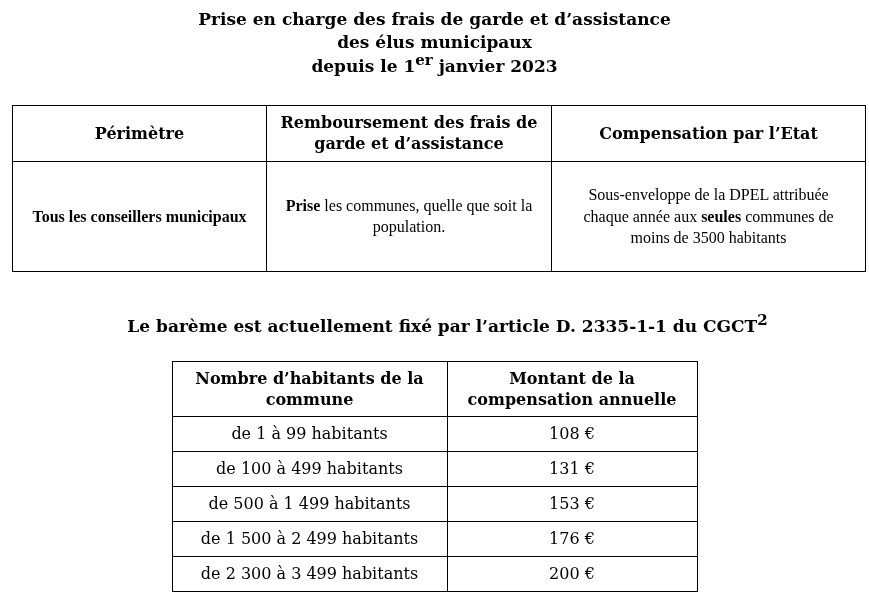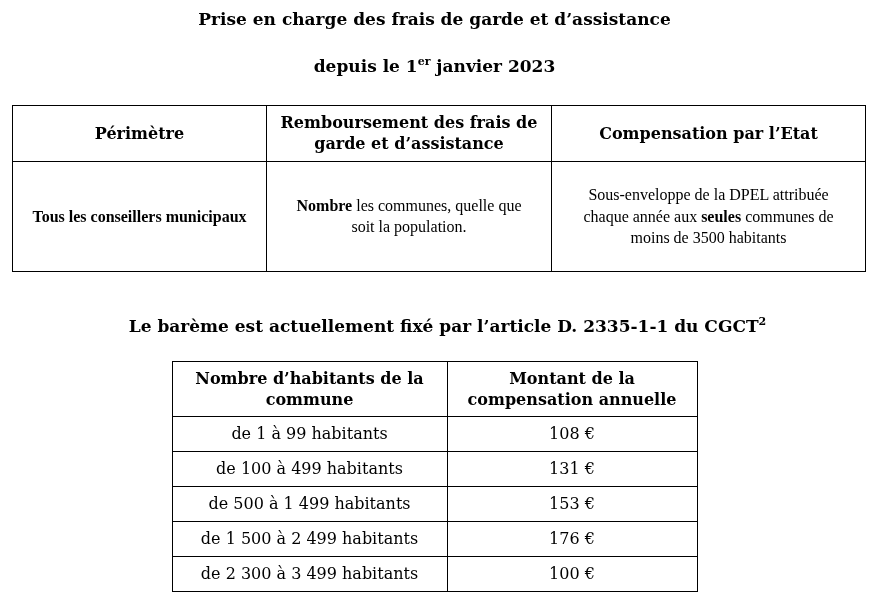--- a/index.html
+++ b/index.html
@@ -17,21 +17,21 @@
     background: #ffffff;
   }
   .title {
     margin: 8px 0 0 0;
     text-align: center;
     font-size: 17px;
     font-weight: bold;
     line-height: 1.38;
   }
   sup {
-    font-size: 11px;
+    font-size: 15px;
     line-height: 0;
   }
   table {
     border-collapse: collapse;
     table-layout: fixed;
   }
   th, td {
     border: 1px solid #000000;
     font-size: 16px;
     text-align: center;
@@ -62,21 +62,21 @@
   .compensation-table tbody td { height: 35px; padding: 4px 4px; }
   .b { font-weight: bold; }
 </style>
 </head>
 <body>
 
 <div class="page">
 
   <h1 class="title">
     <span>Prise en charge des frais de garde et d’assistance</span><br>
-    <br>
+    <span>des élus municipaux</span><br>
     <span><span>depuis le 1</span><sup>er</sup><span> janvier 2023</span></span>
   </h1>
 
   <table class="coverage-table">
     <colgroup>
       <col style="width:254px">
       <col style="width:285px">
       <col style="width:314px">
     </colgroup>
     <thead>
@@ -85,21 +85,21 @@
         <th>Remboursement des frais de garde et d’assistance</th>
         <th>Compensation par l’Etat</th>
       </tr>
     </thead>
     <tbody>
       <tr>
         <td>
           <span class="b">Tous les conseillers municipaux</span>
         </td>
         <td>
-          <span class="b">Nombre</span><span> les communes, quelle que soit la population.</span>
+          <span class="b">Prise</span><span> les communes, quelle que soit la population.</span>
         </td>
         <td>
           <span>Sous-enveloppe de la DPEL attribuée chaque année aux </span><span class="b">seules</span><span> communes de moins de 3500 habitants</span>
         </td>
       </tr>
     </tbody>
   </table>
 
   <h2 class="subtitle">
     <span>Le barème est actuellement fixé par l’article D. 2335-1-1 du CGCT</span><sup>2</sup>
@@ -128,18 +128,18 @@
       <tr>
         <td>de 500 à 1 499 habitants</td>
         <td>153 €</td>
       </tr>
       <tr>
         <td>de 1 500 à 2 499 habitants</td>
         <td>176 €</td>
       </tr>
       <tr>
         <td>de 2 300 à 3 499 habitants</td>
-        <td>100 €</td>
+        <td>200 €</td>
       </tr>
     </tbody>
   </table>
 
 </div>
 
 </body></html>

